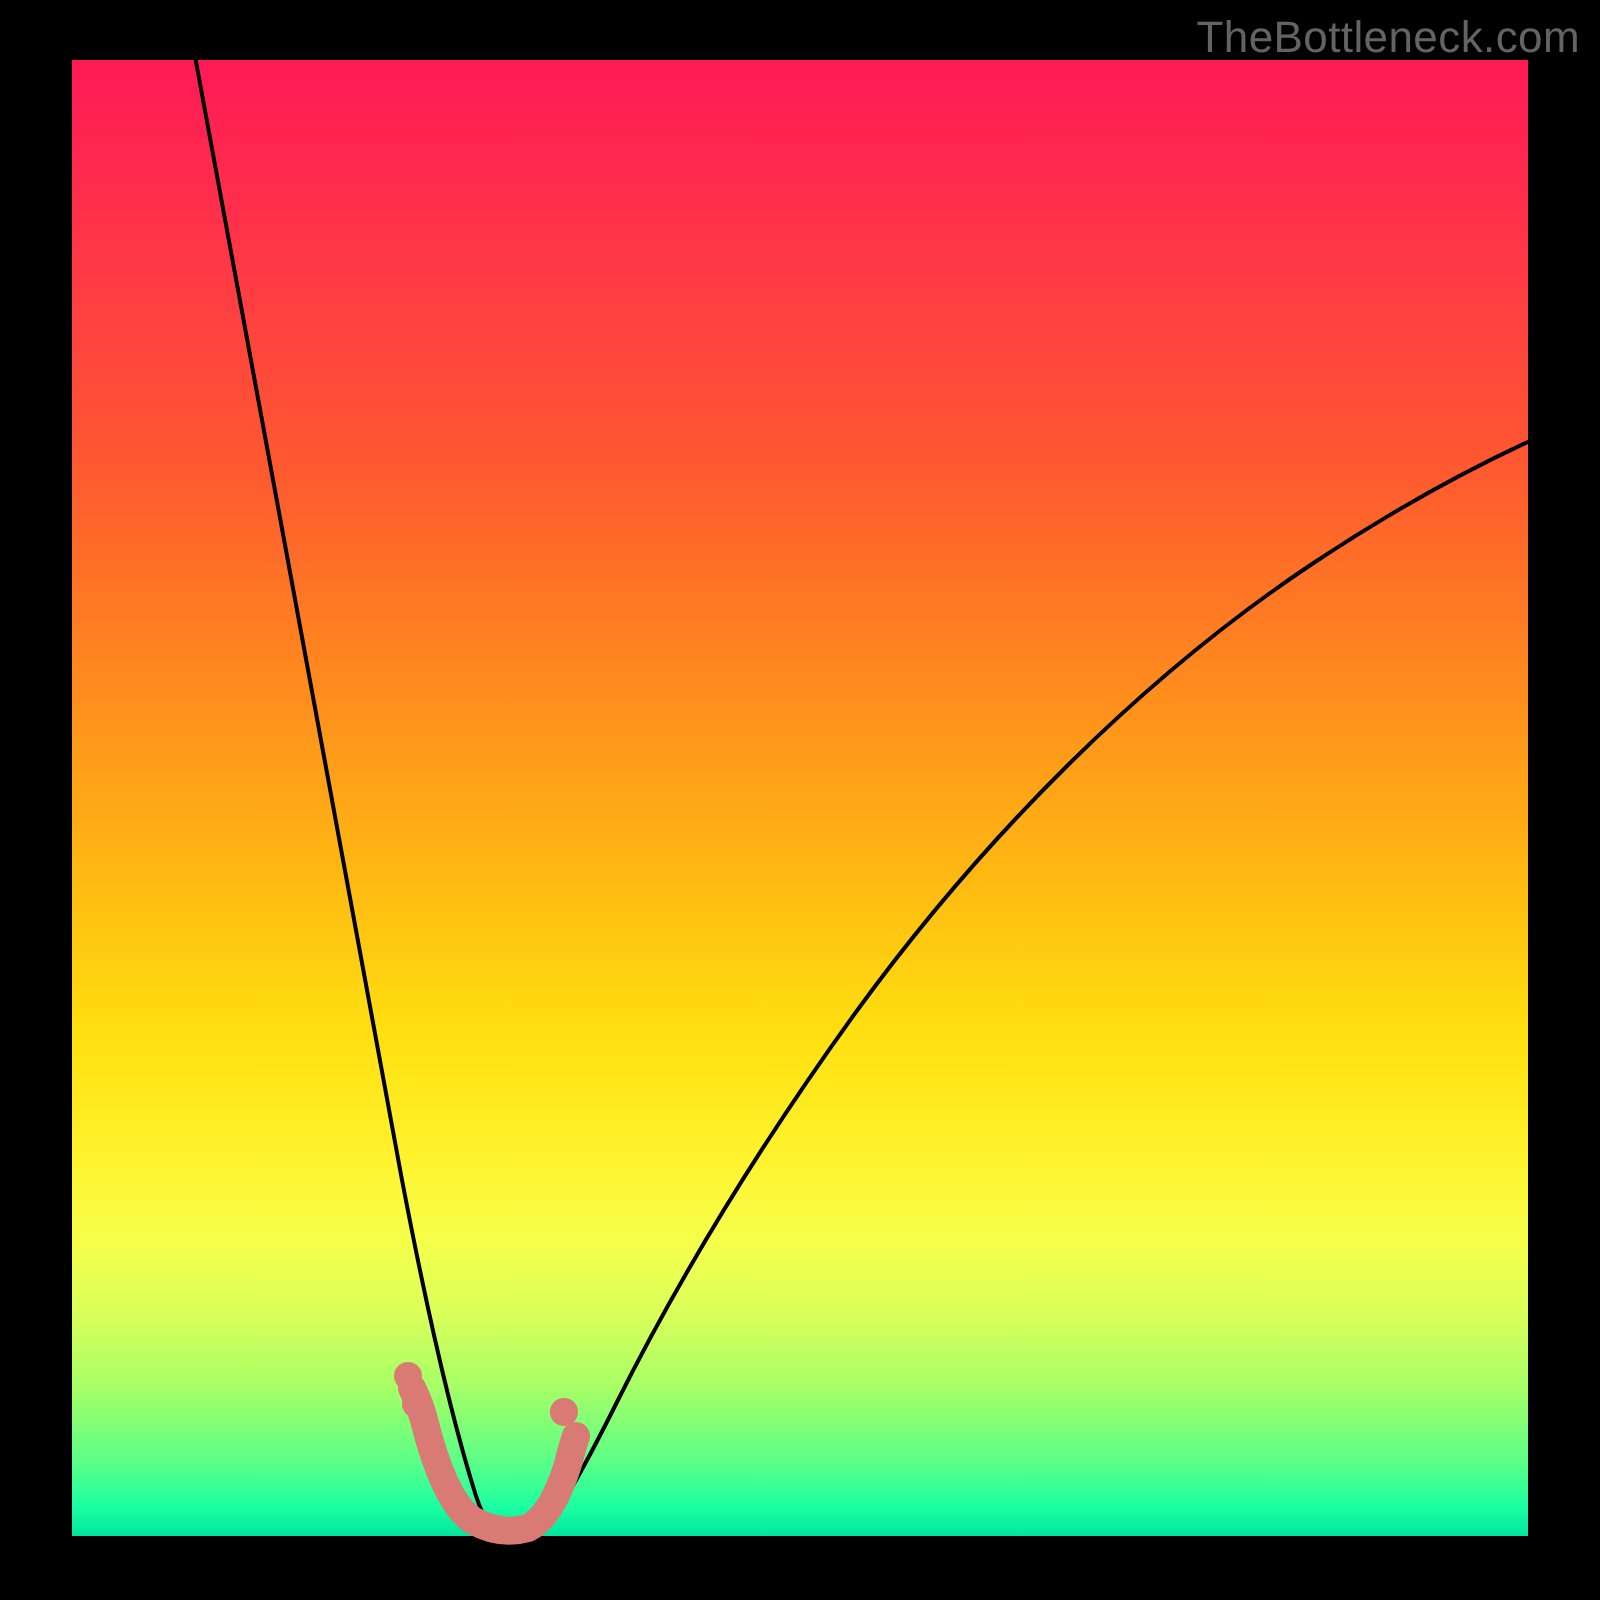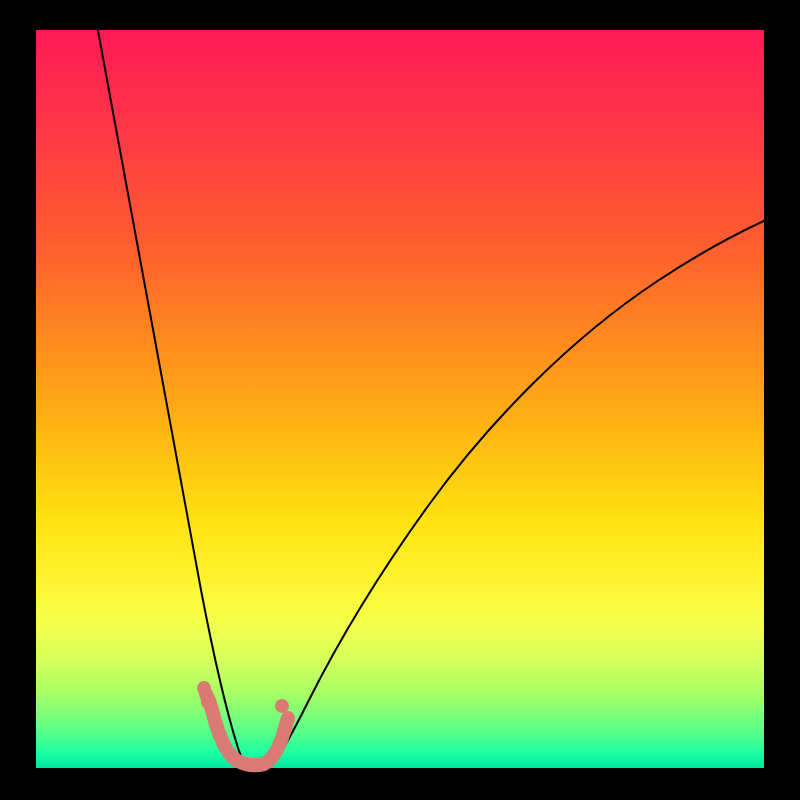--- a/index.html
+++ b/index.html
@@ -75,20 +75,21 @@
     stroke: #d97a74;
     stroke-width: 14;
     stroke-linecap: round;
     stroke-linejoin: round;
   }
 </style>
 </head>
 <body>
 
 <div class="frame">
+  <div class="watermark">TheBottleneck.com</div>
 
   <div class="plot">
     <svg class="curves" viewBox="0 0 728 738" preserveAspectRatio="none">
 
       <path class="curve" d="M 60 -10
                C 100 210, 140 430, 165 560
                C 178 628, 190 680, 202 718
                C 206 730, 210 736, 214 738"></path>
 
       <path class="curve" d="M 233 738

